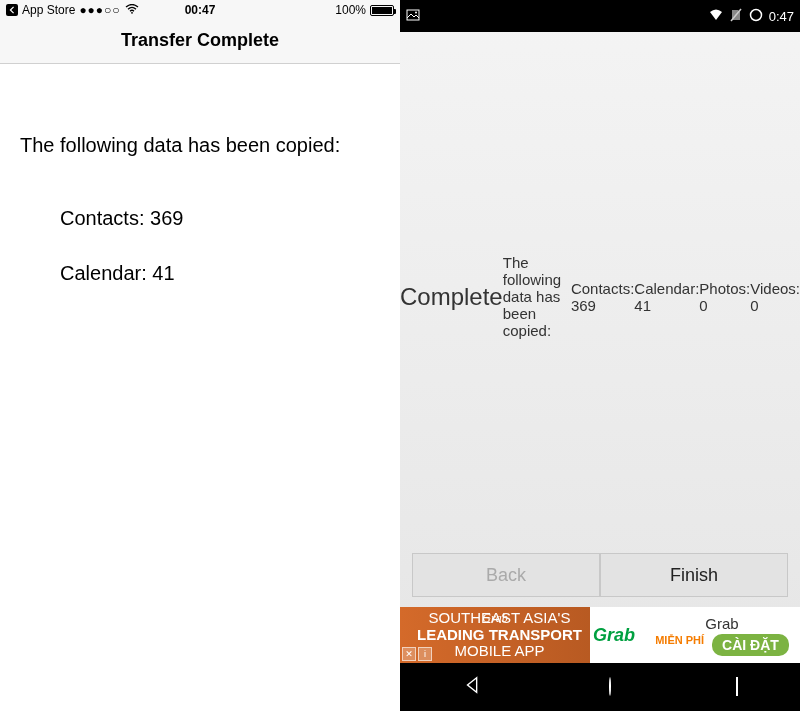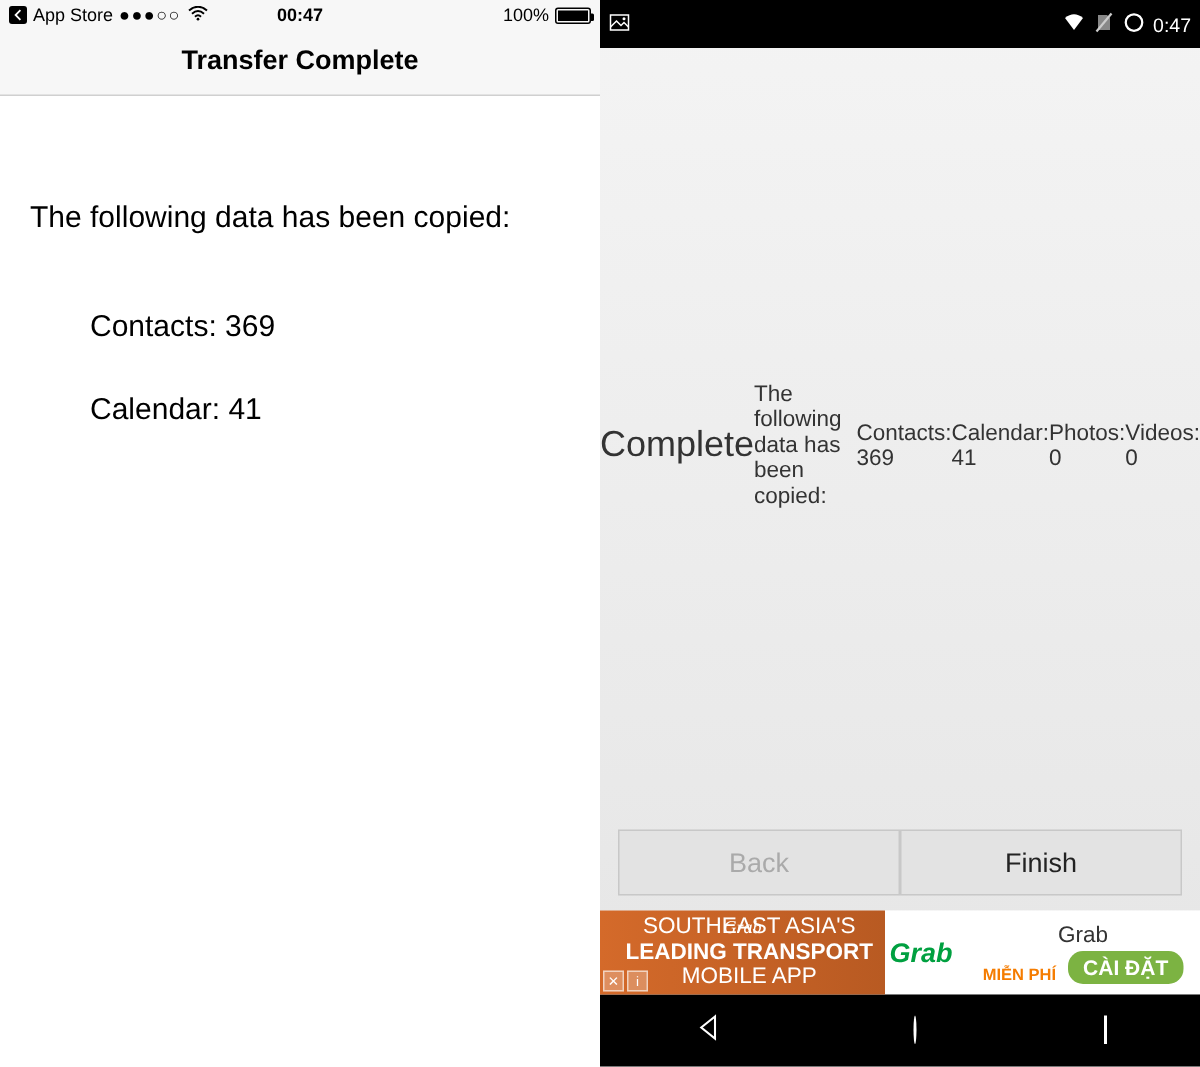--- a/index.html
+++ b/index.html
@@ -47,21 +47,21 @@
   .ad { height:56px; background:#f0f0f0; display:flex; align-items:stretch; font-size:11px; }
   .ad-left { width:190px; background:linear-gradient(90deg,#d46a2a,#b85a22); position:relative; display:flex; align-items:center; justify-content:flex-end; padding-right:8px; }
   .ad-left .text { color:#fff; text-align:center; line-height:1.1; font-size:15px; }
   .ad-left .grab-script { position:absolute; top:4px; left:50%; transform:translateX(-50%); color:#fff; font-style:italic; font-family:cursive; font-size:12px;}
   .ad-close { position:absolute; left:2px; bottom:2px; display:flex; gap:2px;}
   .ad-close span { width:14px; height:14px; background:rgba(255,255,255,0.25); border:1px solid rgba(255,255,255,0.6); display:flex; align-items:center; justify-content:center; color:#fff; font-size:9px;}
   .ad-mid { width:60px; background:#fff; border-radius:6px 0 0 6px; margin-left:-6px; display:flex; align-items:center; justify-content:center; }
   .ad-mid .grab-logo { font-weight:700; color:#00a040; font-size:18px; font-style:italic;}
   .ad-right { flex:1; background:#fff; display:flex; flex-direction:column; align-items:center; justify-content:center; gap:2px;}
   .ad-right .name { font-size:15px; color:#333; }
-  .ad-right .row2 { display:flex; align-items:flex-end; gap:8px;}
+  .ad-right .row2 { display:flex; align-items:flex-start; gap:8px;}
   .ad-right .mien { color:#f57c00; font-size:11px; font-weight:600;}
   .ad-right .pill { background:#7cb342; color:#fff; font-size:14px; padding:3px 10px; border-radius:10px; font-weight:600;}
 
   
   .and-nav { height:48px; background:#000; display:flex; align-items:center; justify-content:space-around; }
   .and-nav svg { width:22px; height:22px; stroke:#fff; fill:none; stroke-width:1.5; }
   .and-nav .circle { width:20px; height:20px; border:1.5px solid #fff; border-radius:50%; }
   .and-nav .square { width:18px; height:18px; border:1.5px solid #fff; }
 </style>
 </head>

